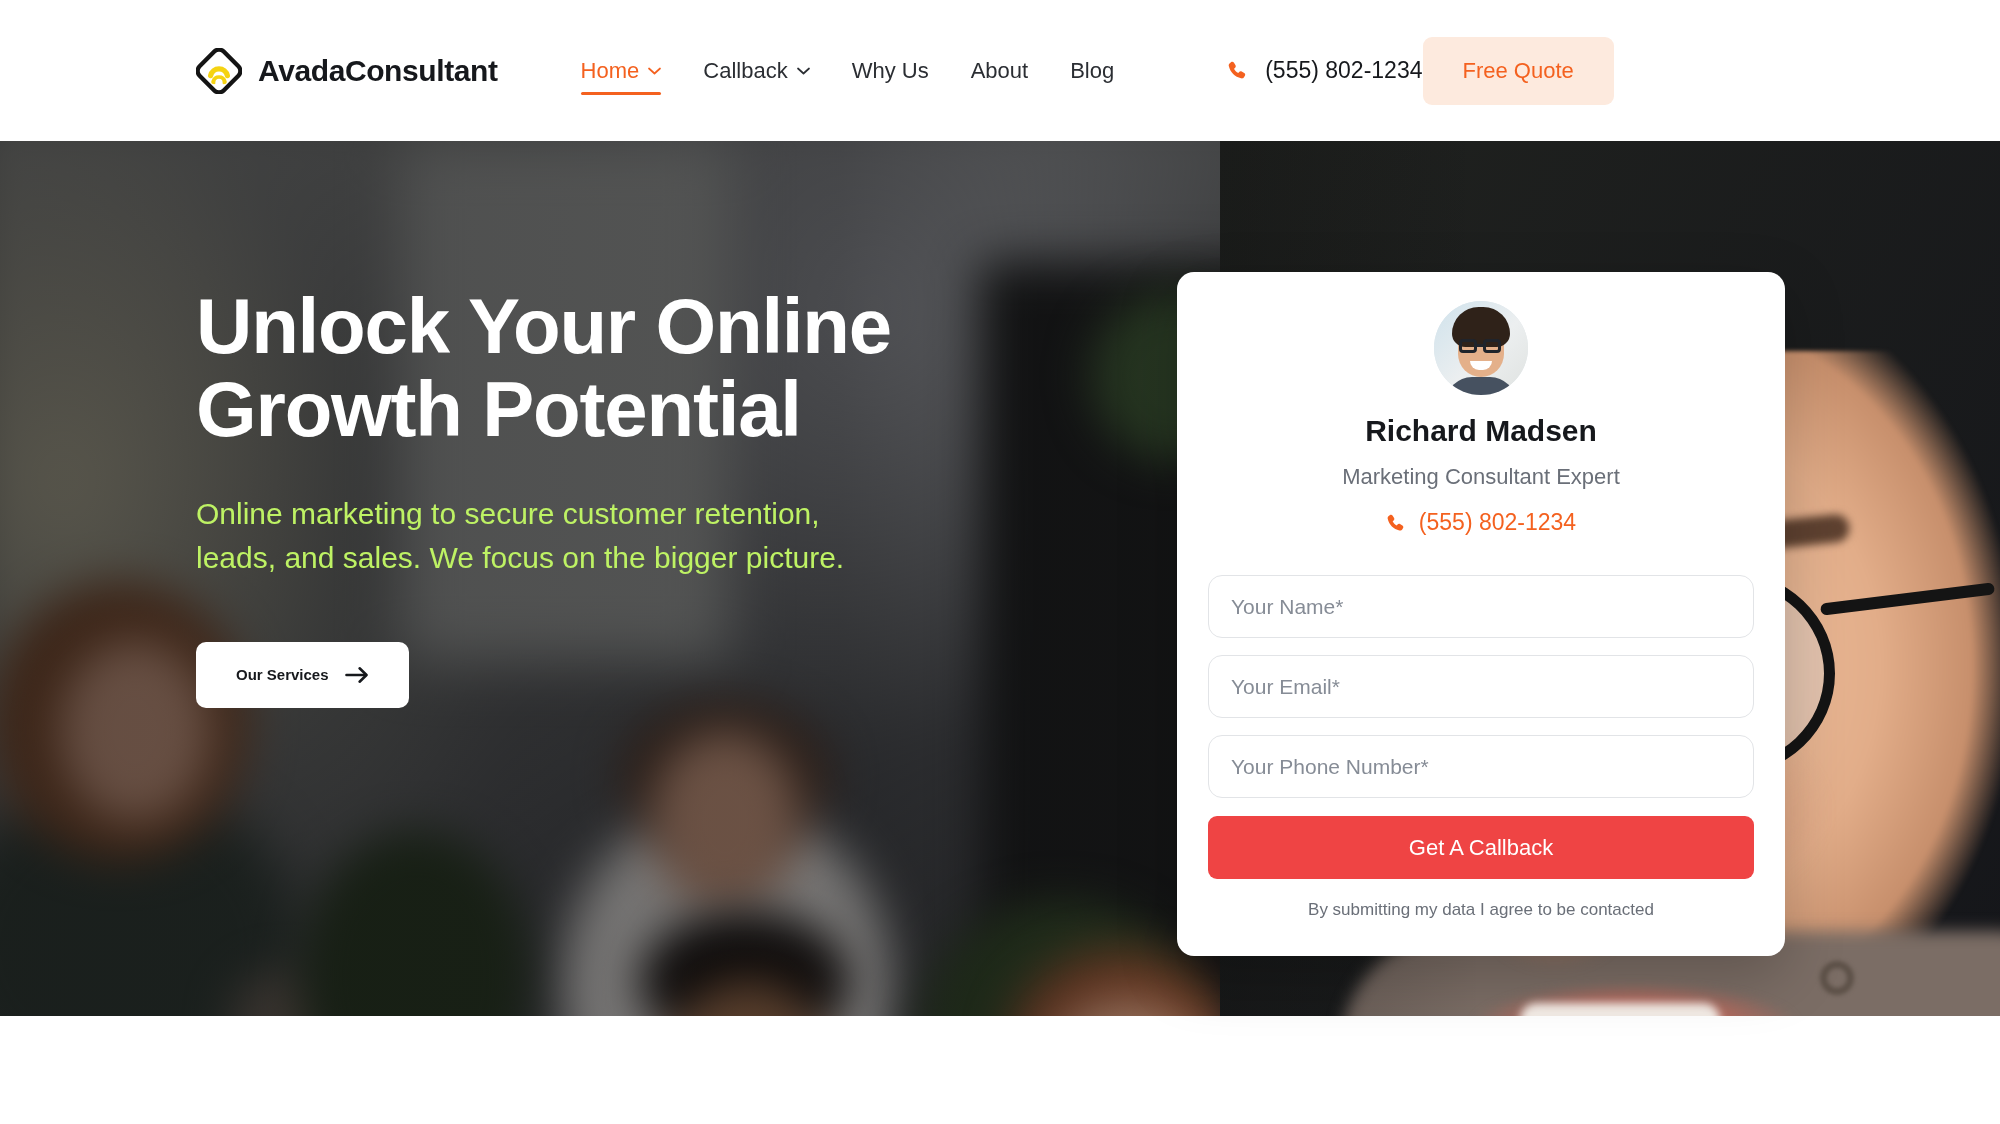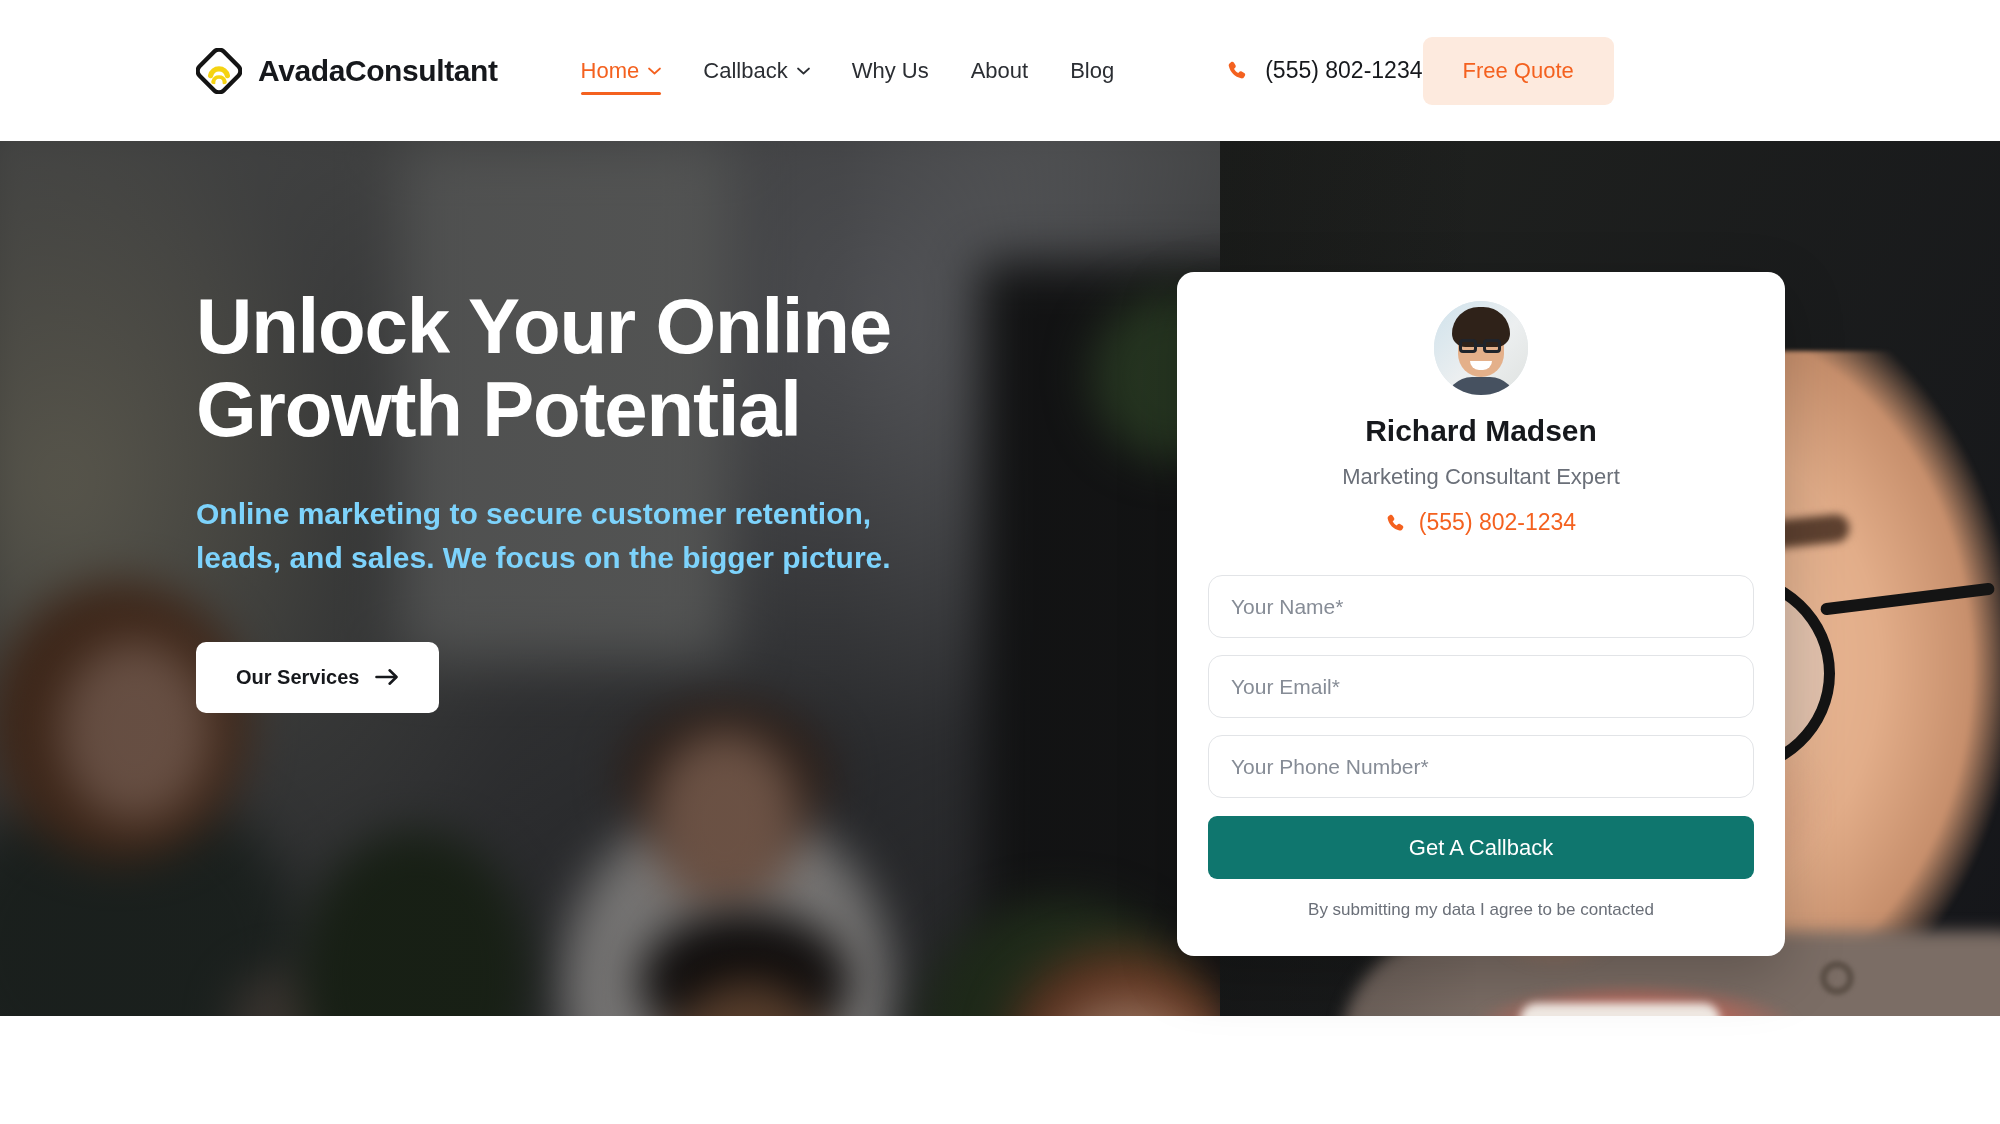--- a/index.html
+++ b/index.html
@@ -180,27 +180,26 @@
     position:absolute; inset:0;
     background:linear-gradient(90deg, rgba(10,10,12,.56) 0%, rgba(10,10,12,.50) 42%, rgba(10,10,12,.26) 62%, rgba(10,10,12,0) 74%);
   }
 
   .hero-content { position:absolute; left:196px; top:144px; width:1000px; z-index:6; }
   .hero-title {
     font-size:78px; line-height:1.06; font-weight:bold; color:#ffffff;
     letter-spacing:-1.2px;
   }
   .hero-sub {
-    margin-top:42px; font-size:30px; line-height:1.44; color:#7dd3fc;
+    margin-top:42px; font-size:30px; line-height:1.44; color:#bef264;
     max-width:830px;
-    font-weight:bold;
   }
   .hero-cta {
     margin-top:63px; display:inline-flex; align-items:center; gap:16px;
-    background:#ffffff; color:#16181c; font-size:20px; font-weight:bold;
+    background:#ffffff; color:#16181c; font-size:15px; font-weight:bold;
     border-radius:10px; padding:24px 40px; cursor:pointer; border:none;
   }
   .arrow-glyph { width:24px; height:18px; display:block; }
 
   
   .card {
     position:absolute; left:1177px; top:272px; width:608px;
     background:#ffffff; border-radius:17px; z-index:12;
     padding:29px 31px 36px; text-align:center;
     box-shadow:0 20px 60px rgba(0,0,0,.22);
@@ -237,21 +236,21 @@
     width:100%; height:63px; margin-top:17px;
     border:1px solid #e2e4e7; border-radius:14px;
     padding:0 22px; font-size:21px; color:#3c4149;
     font-family:"Liberation Sans", sans-serif; background:#fff;
     outline:none;
   }
   .field::placeholder { color:#868c96; }
   .field.first { margin-top:39px; }
   .submit {
     width:100%; height:63px; margin-top:18px;
-    background:#0f766e; color:#ffffff; font-size:22px;
+    background:#ef4444; color:#ffffff; font-size:22px;
     border:none; border-radius:9px; cursor:pointer;
     font-family:"Liberation Sans", sans-serif;
   }
   .disclaimer { margin-top:21px; font-size:17px; color:#6a6f78; }
 </style>
 </head>
 <body>
 
 <div class="page">
 

